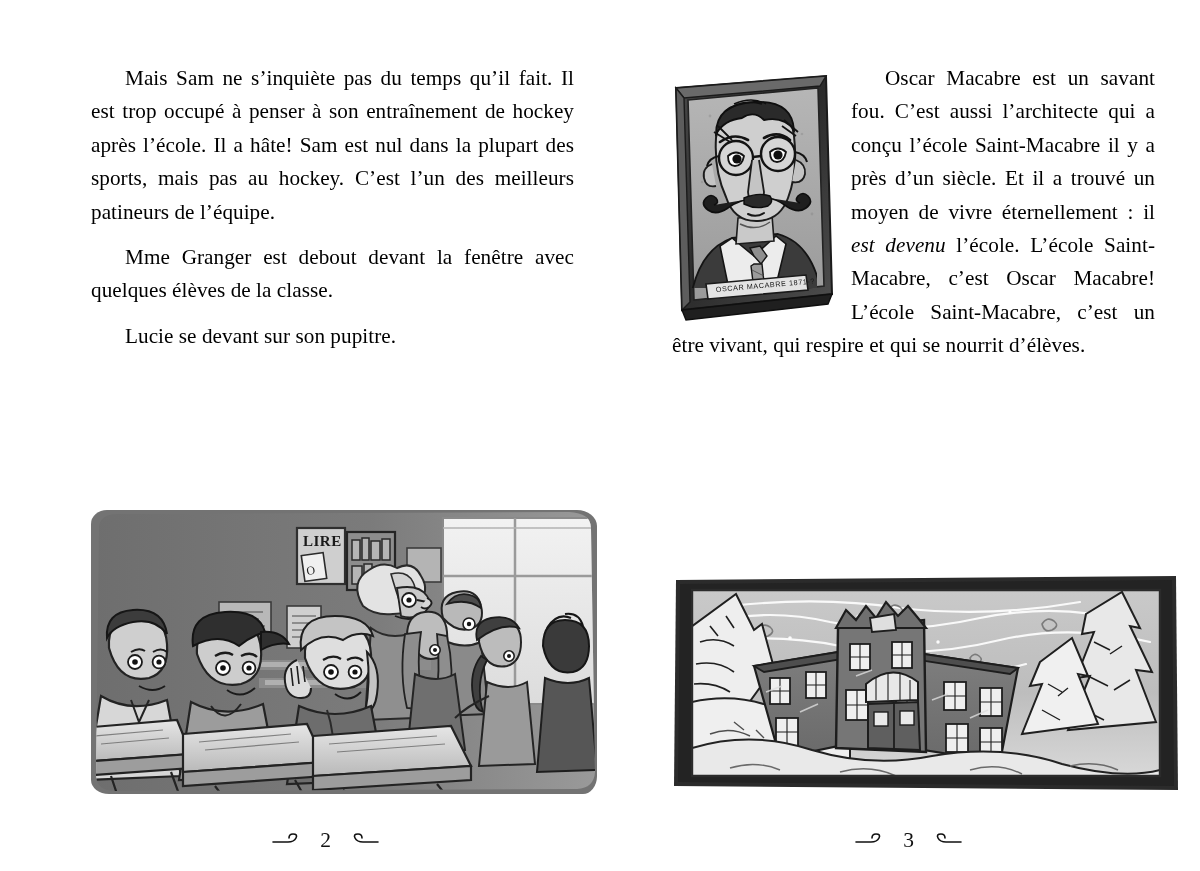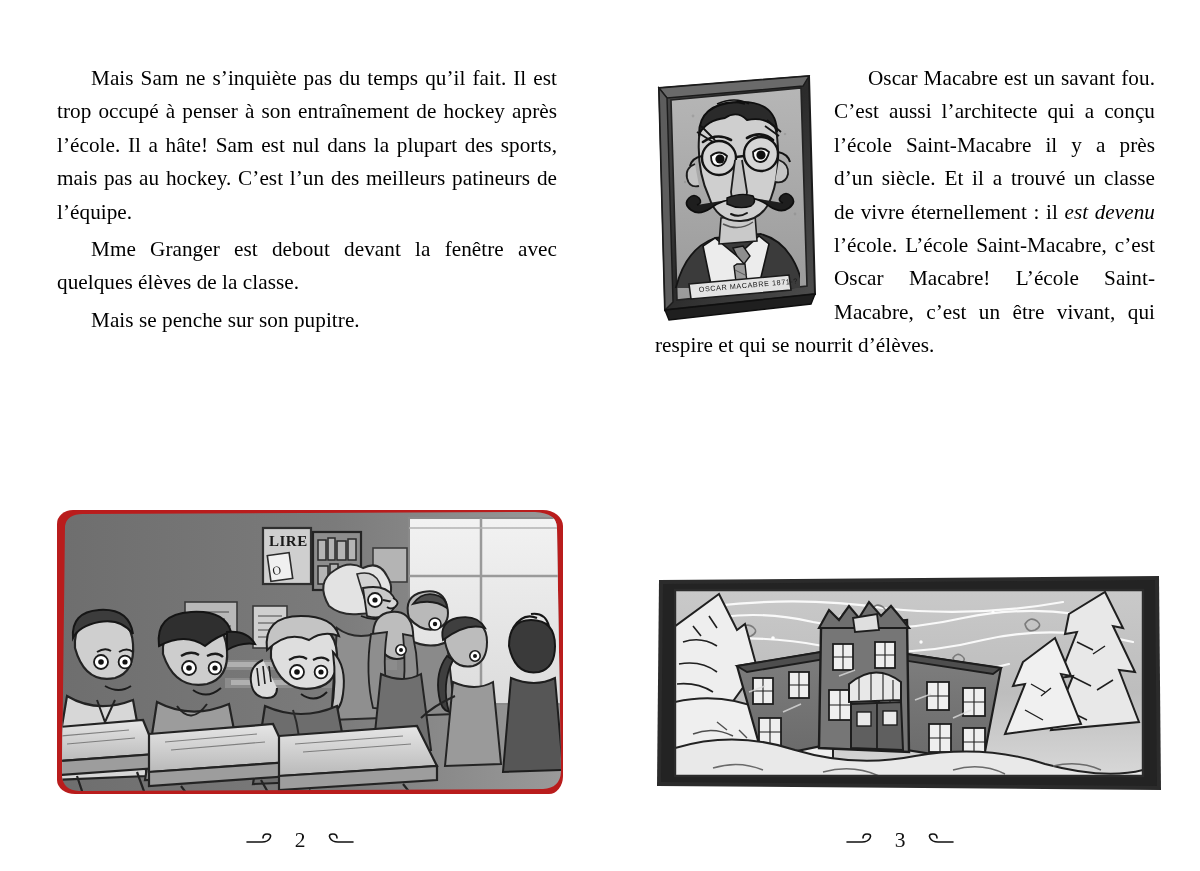--- a/index.html
+++ b/index.html
@@ -14,20 +14,21 @@
     position: relative;
     overflow: hidden;
     font-family: "Liberation Serif", "DejaVu Serif", serif;
     color: #000000;
   }
 
   .spread {
     position: absolute;
     inset: 0;
     display: flex;
+    padding-left: 34px;
   }
 
   .page {
     position: relative;
     width: 600px;
     height: 871px;
     box-sizing: border-box;
   }
 
   .page-body {
@@ -44,37 +45,37 @@
 
   .para {
     font-size: 21.2px;
     line-height: 33.4px;
     text-align: justify;
     text-indent: 34px;
     margin: 0;
     hyphens: none;
     letter-spacing: 0.05px;
   }
-  .para + .para { margin-top: 4px; }
+  .para + .para { margin-top: 12px; }
   .para em { }
 
   
   .classroom-wrap {
     position: absolute;
     left: 0px;
     top: 448px;
     width: 506px;
     height: 284px;
   }
   .classroom {
     position: absolute;
     inset: 0;
     border-radius: 16px 20px 14px 18px / 14px 16px 18px 14px;
     overflow: hidden;
-    background: #b91c1c;
+    background: #737373;
     filter: blur(0.15px);
   }
   .classroom svg { display: block; width: 100%; height: 100%; }
 
   
   .portrait-wrap {
     float: left;
     width: 163px;
     height: 250px;
     margin: 10px 16px 4px 0px;
@@ -127,21 +128,21 @@
 </head>
 <body>
 
 <div class="spread">
 
   <div class="page page-left">
     <div class="page-body">
 
       <p class="para">Mais Sam ne s’inquiète pas du temps qu’il fait. Il est trop occupé à penser à son entraînement de hockey après l’école. Il a hâte! Sam est nul dans la plupart des sports, mais pas au hockey. C’est l’un des meilleurs patineurs de l’équipe.</p>
       <p class="para">Mme Granger est debout devant la fenêtre avec quelques élèves de la classe.</p>
-      <p class="para">Mais se penche sur son pupitre.</p>
+      <p class="para">Lucie se devant sur son pupitre.</p>
 
       <div class="classroom-wrap">
         <div class="classroom">
           <svg viewBox="0 0 506 284" preserveAspectRatio="none" aria-hidden="true">
             <defs>
               <linearGradient id="wallG" x1="0" y1="0" x2="1" y2="0">
                 <stop offset="0" stop-color="#6e6e6e"></stop>
                 <stop offset="0.55" stop-color="#7b7b7b"></stop>
                 <stop offset="1" stop-color="#9a9a9a"></stop>
               </linearGradient>
@@ -422,21 +423,21 @@
 
               <g>
                 <path d="M34,212 L134,203 L136,218 L36,227 Z" fill="#e3e3e3" stroke="#1a1a1a" stroke-width="1.6"></path>
                 <text x="44" y="220" font-family="Liberation Sans, sans-serif" font-size="7.2" fill="#1a1a1a" letter-spacing="0.6" transform="rotate(-5 44 220)">OSCAR MACABRE 1871-?</text>
               </g>
 
               <path d="M10,238 L160,222 L156,232 L14,248 Z" fill="#1f1f1f" stroke="#0f0f0f" stroke-width="1.4"></path>
             </svg>
           </span>
         </span>
-        <span>Oscar Macabre est un savant fou. C’est aussi l’architecte qui a conçu l’école Saint-Macabre il y a près d’un siècle. Et il a trouvé un classe de vivre éternellement : il </span><em>est devenu</em><span> l’école. L’école Saint-Macabre, c’est Oscar Macabre! L’école Saint-Macabre, c’est un être vivant, qui respire et qui se nourrit d’élèves.</span>
+        <span>Oscar Macabre est un savant fou. C’est aussi l’architecte qui a conçu l’école Saint-Macabre il y a près d’un siècle. Et il a trouvé un moyen de vivre éternellement : il </span><em>est devenu</em><span> l’école. L’école Saint-Macabre, c’est Oscar Macabre! L’école Saint-Macabre, c’est un être vivant, qui respire et qui se nourrit d’élèves.</span>
       </p>
 
 
       <div class="storm-wrap">
         <div class="storm">
           <svg viewBox="0 0 512 224" preserveAspectRatio="none" aria-hidden="true">
             <defs>
               <linearGradient id="skyG" x1="0" y1="0" x2="0" y2="1">
                 <stop offset="0" stop-color="#c9c9c9"></stop>
                 <stop offset="0.55" stop-color="#bdbdbd"></stop>

